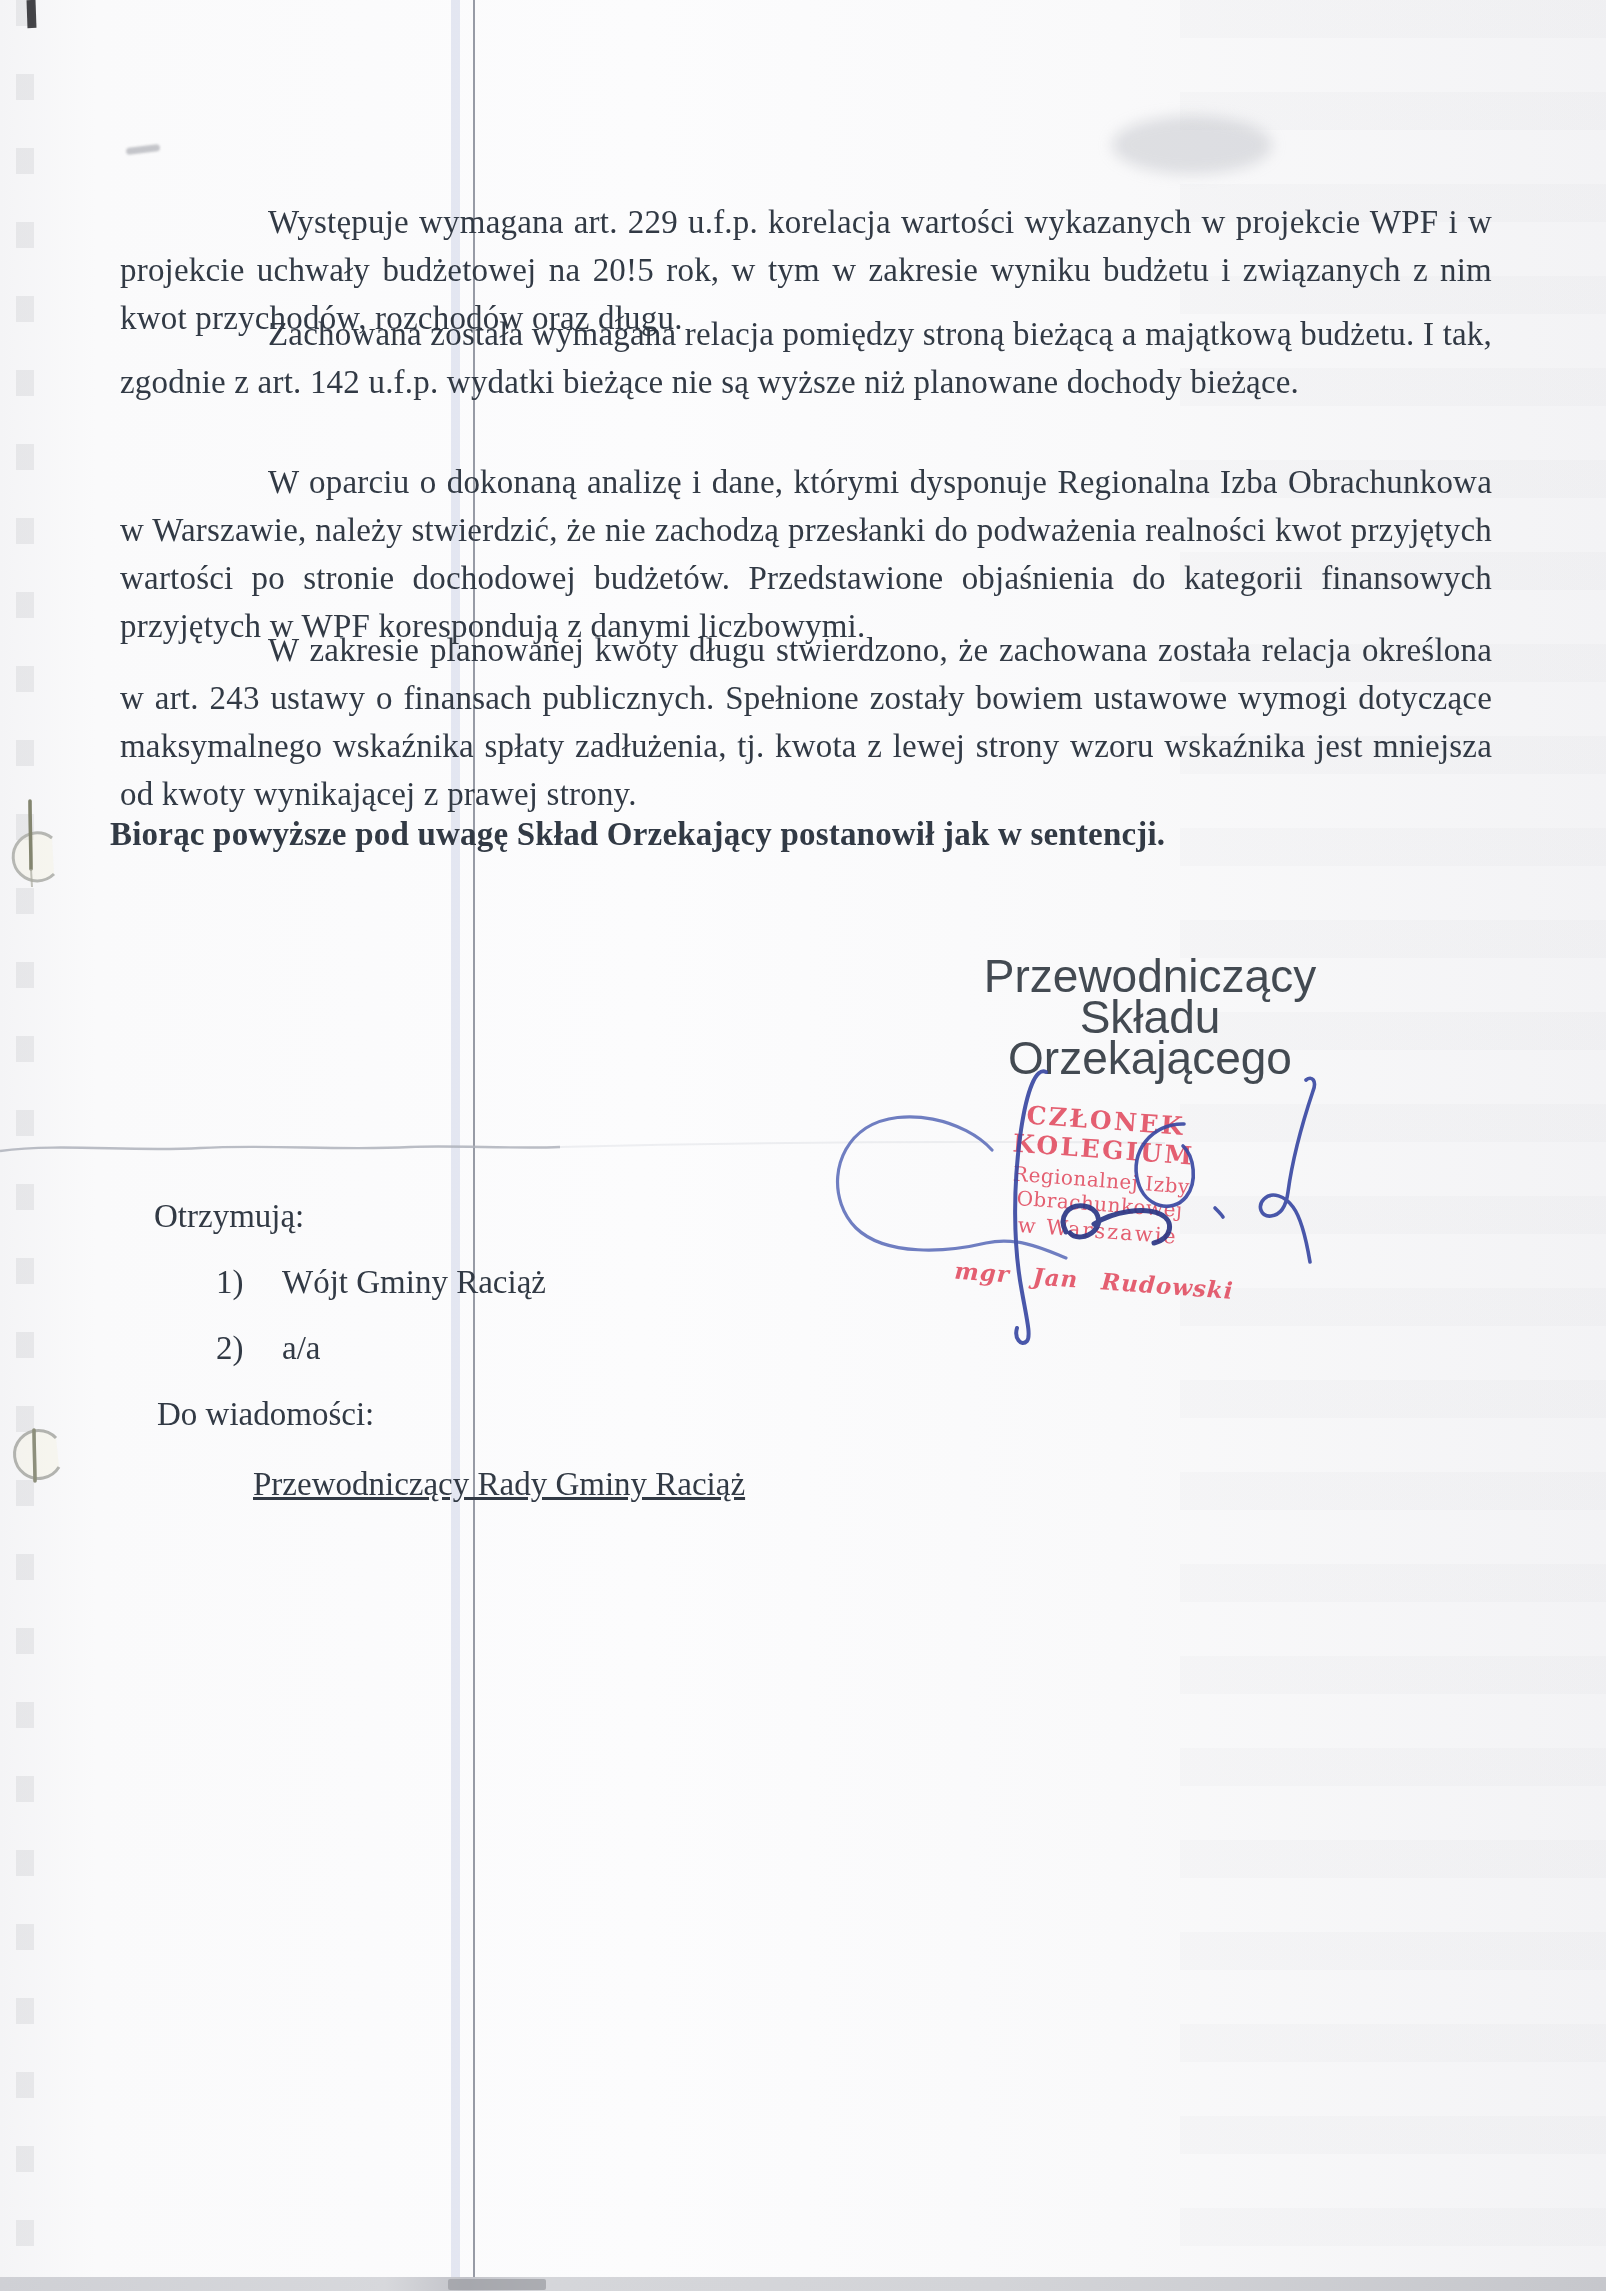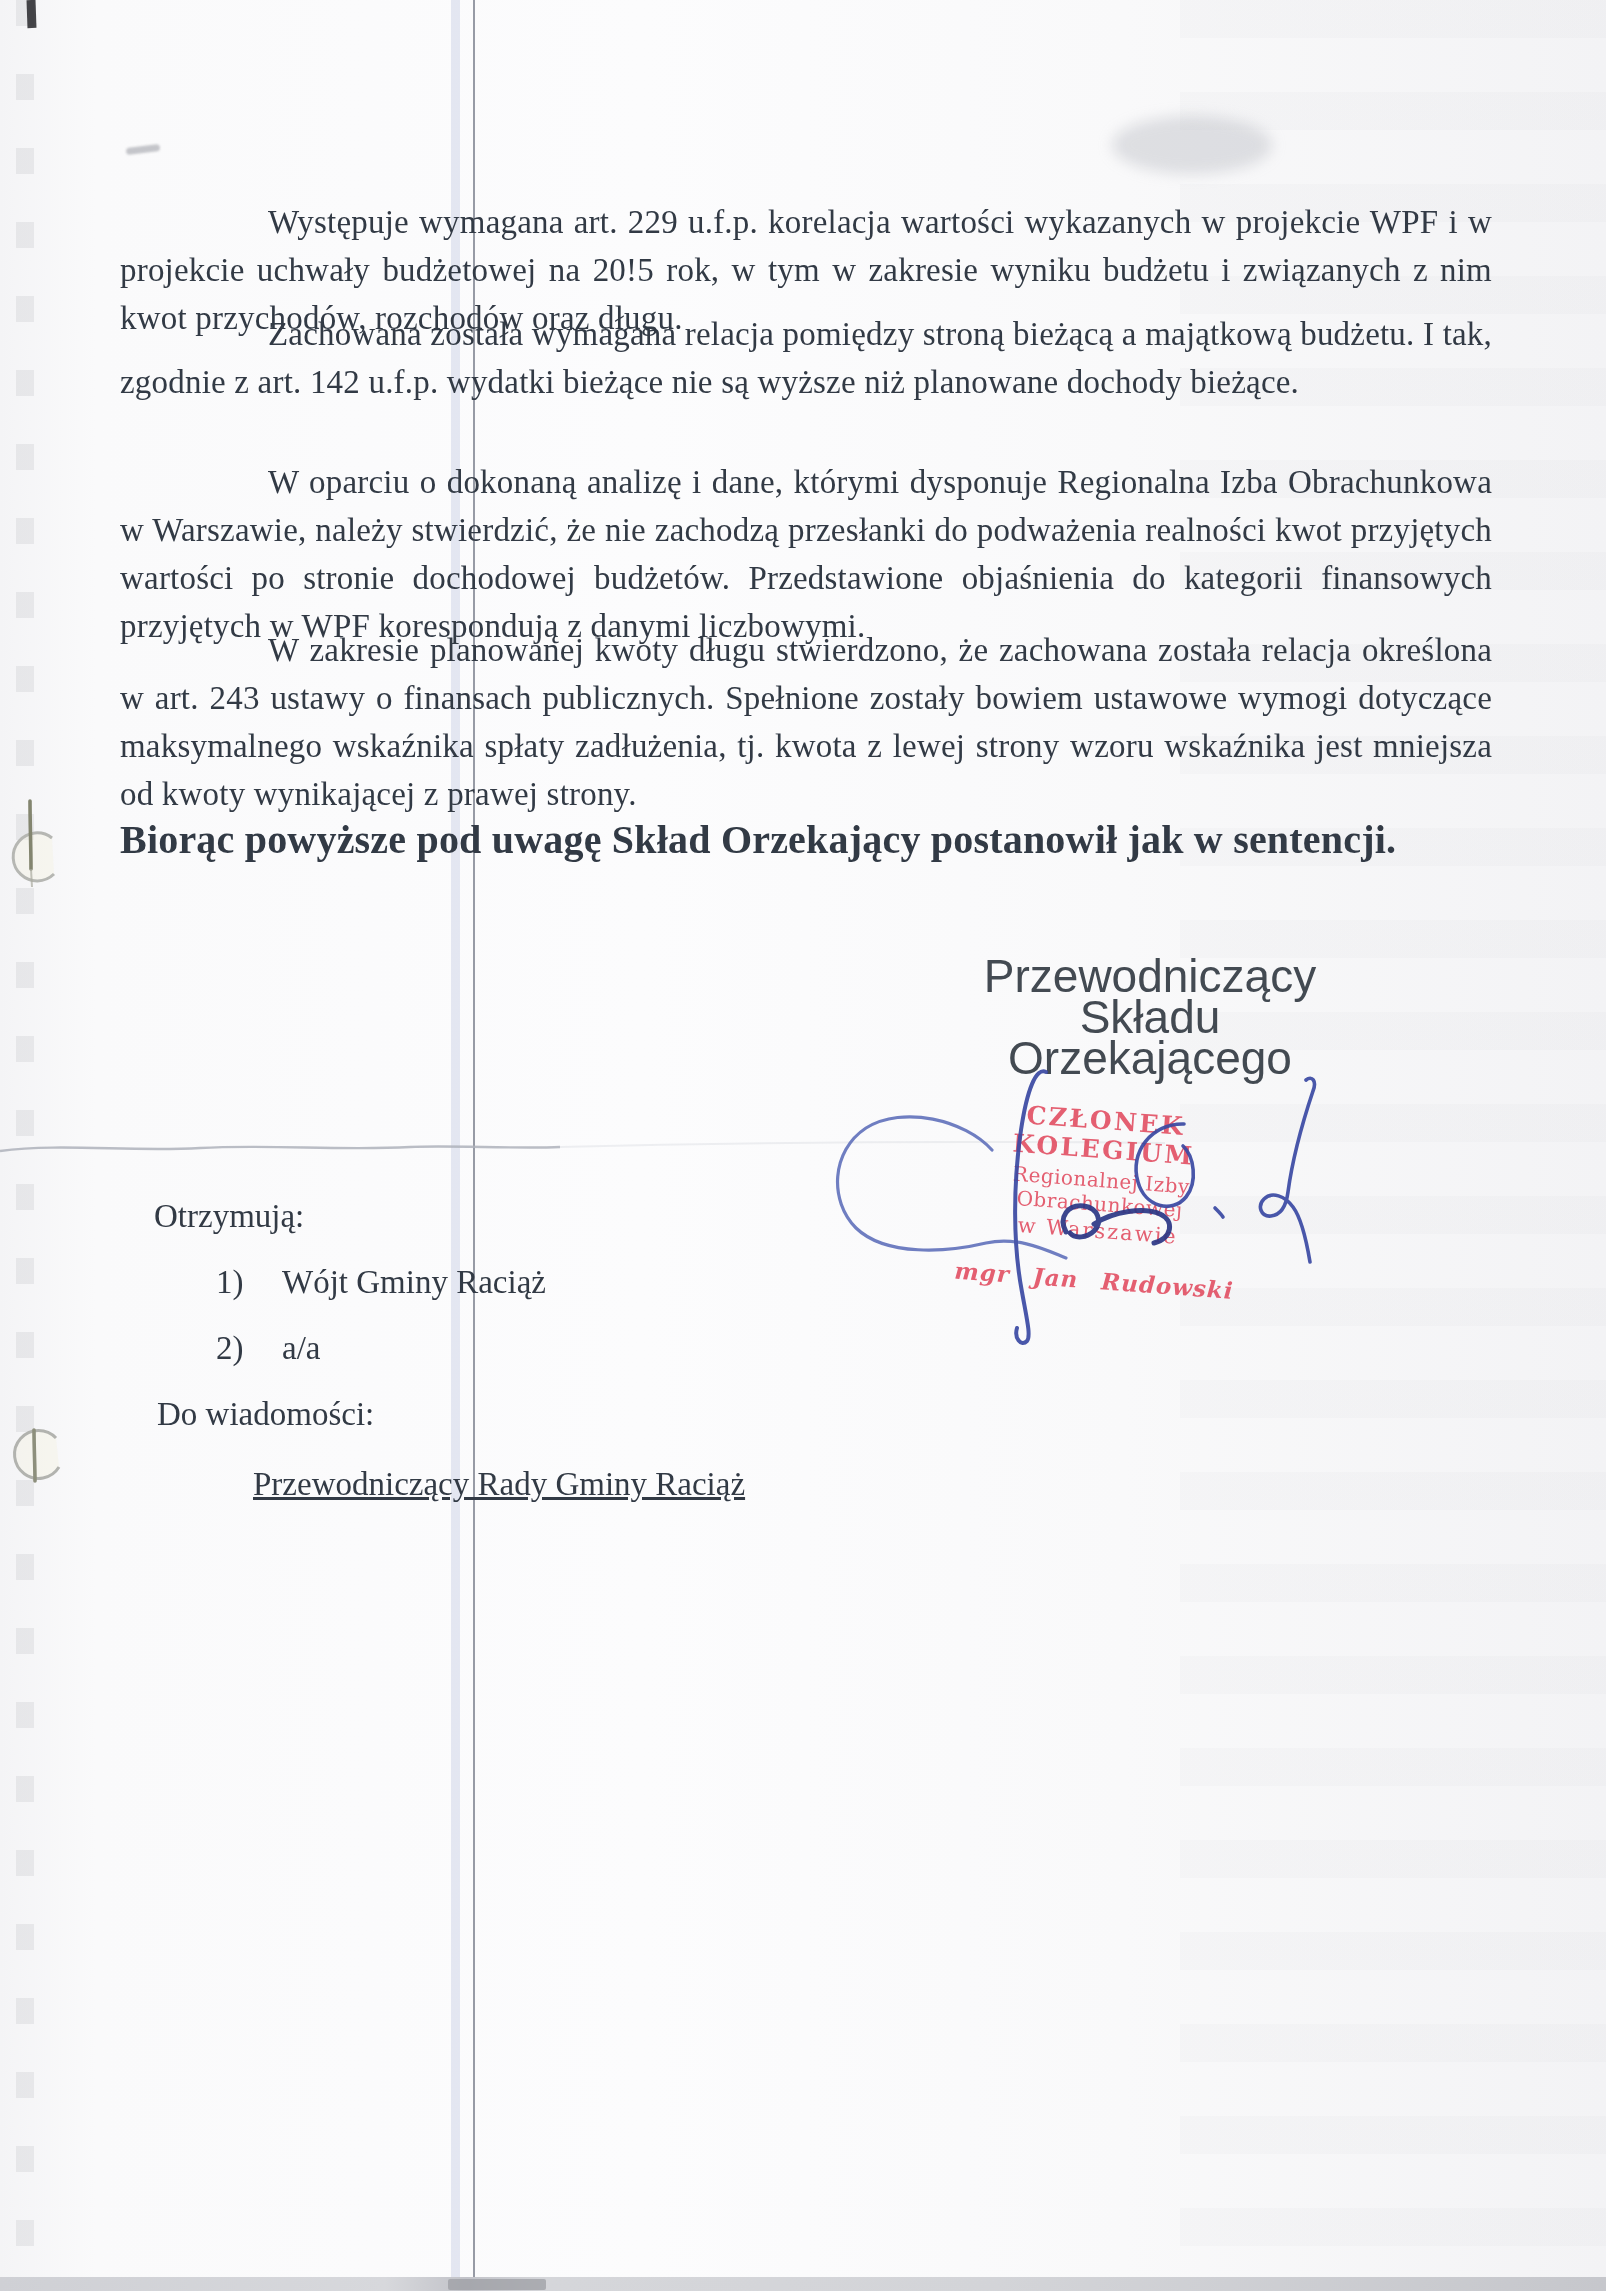--- a/index.html
+++ b/index.html
@@ -26,21 +26,21 @@
   .right-mottle{left:1180px;top:0;width:426px;height:2291px;
     background:repeating-linear-gradient(180deg,rgba(170,172,180,0.05) 0 38px,rgba(0,0,0,0) 38px 92px);}
 
   
   .para{left:120px;width:1372px;font-size:33px;line-height:48px;
     text-align:justify;text-align-last:left;text-indent:148px;letter-spacing:.2px;}
   .p1{top:162px;margin-top:36px;}
   .p2{top:310px;}
   .p3{top:430px;margin-top:28px;}
   .p4{top:626px;}
-  .conclusion{left:120px;top:816px;width:1380px;font-size:40px;font-weight:bold;letter-spacing:.2px;}
+  .conclusion{left:110px;top:816px;width:1380px;font-size:33px;font-weight:bold;letter-spacing:.2px;}
 
   .role-block{left:950px;top:956px;width:400px;text-align:center;
     font-family:"Liberation Sans", sans-serif;font-size:46px;line-height:41px;color:#434a52;}
 
   
   .stamp{left:930px;top:1106px;width:340px;text-align:center;color:rgba(224,73,93,0.88);
     transform:rotate(4.2deg);transform-origin:50% 50%;font-family:"DejaVu Serif", serif;}
   .stamp .s1{font-size:25px;letter-spacing:2.5px;word-spacing:20px;font-weight:bold;}
   .stamp .s2{font-size:20px;margin-top:4px;letter-spacing:.5px;}
   .stamp .s3{font-size:21px;margin-top:3px;letter-spacing:2px;}

